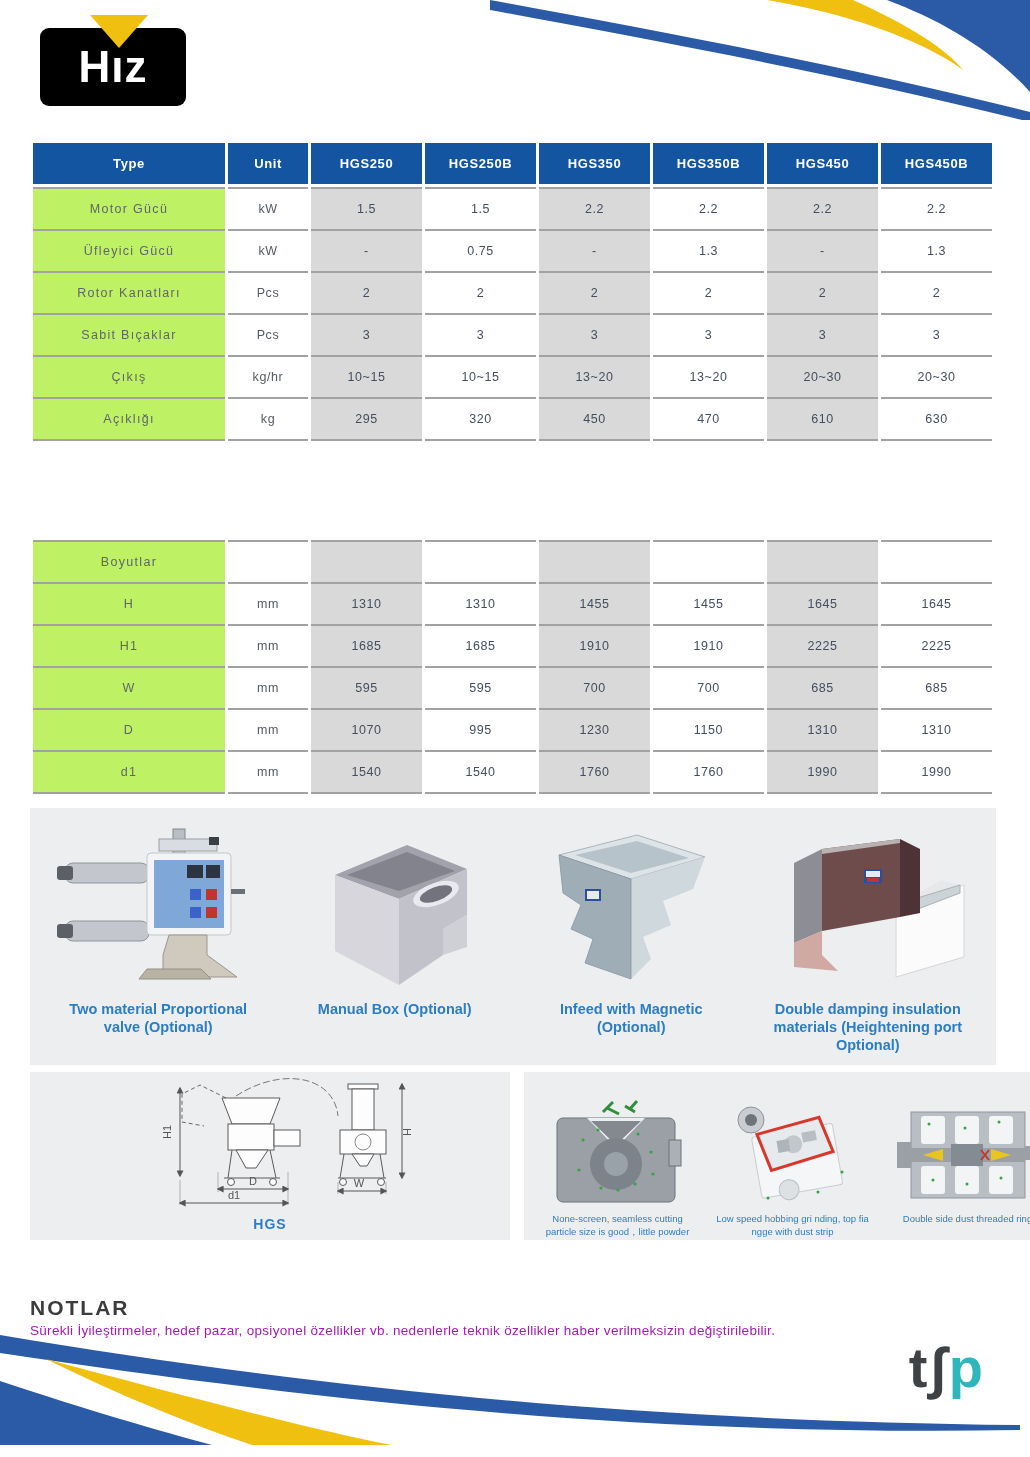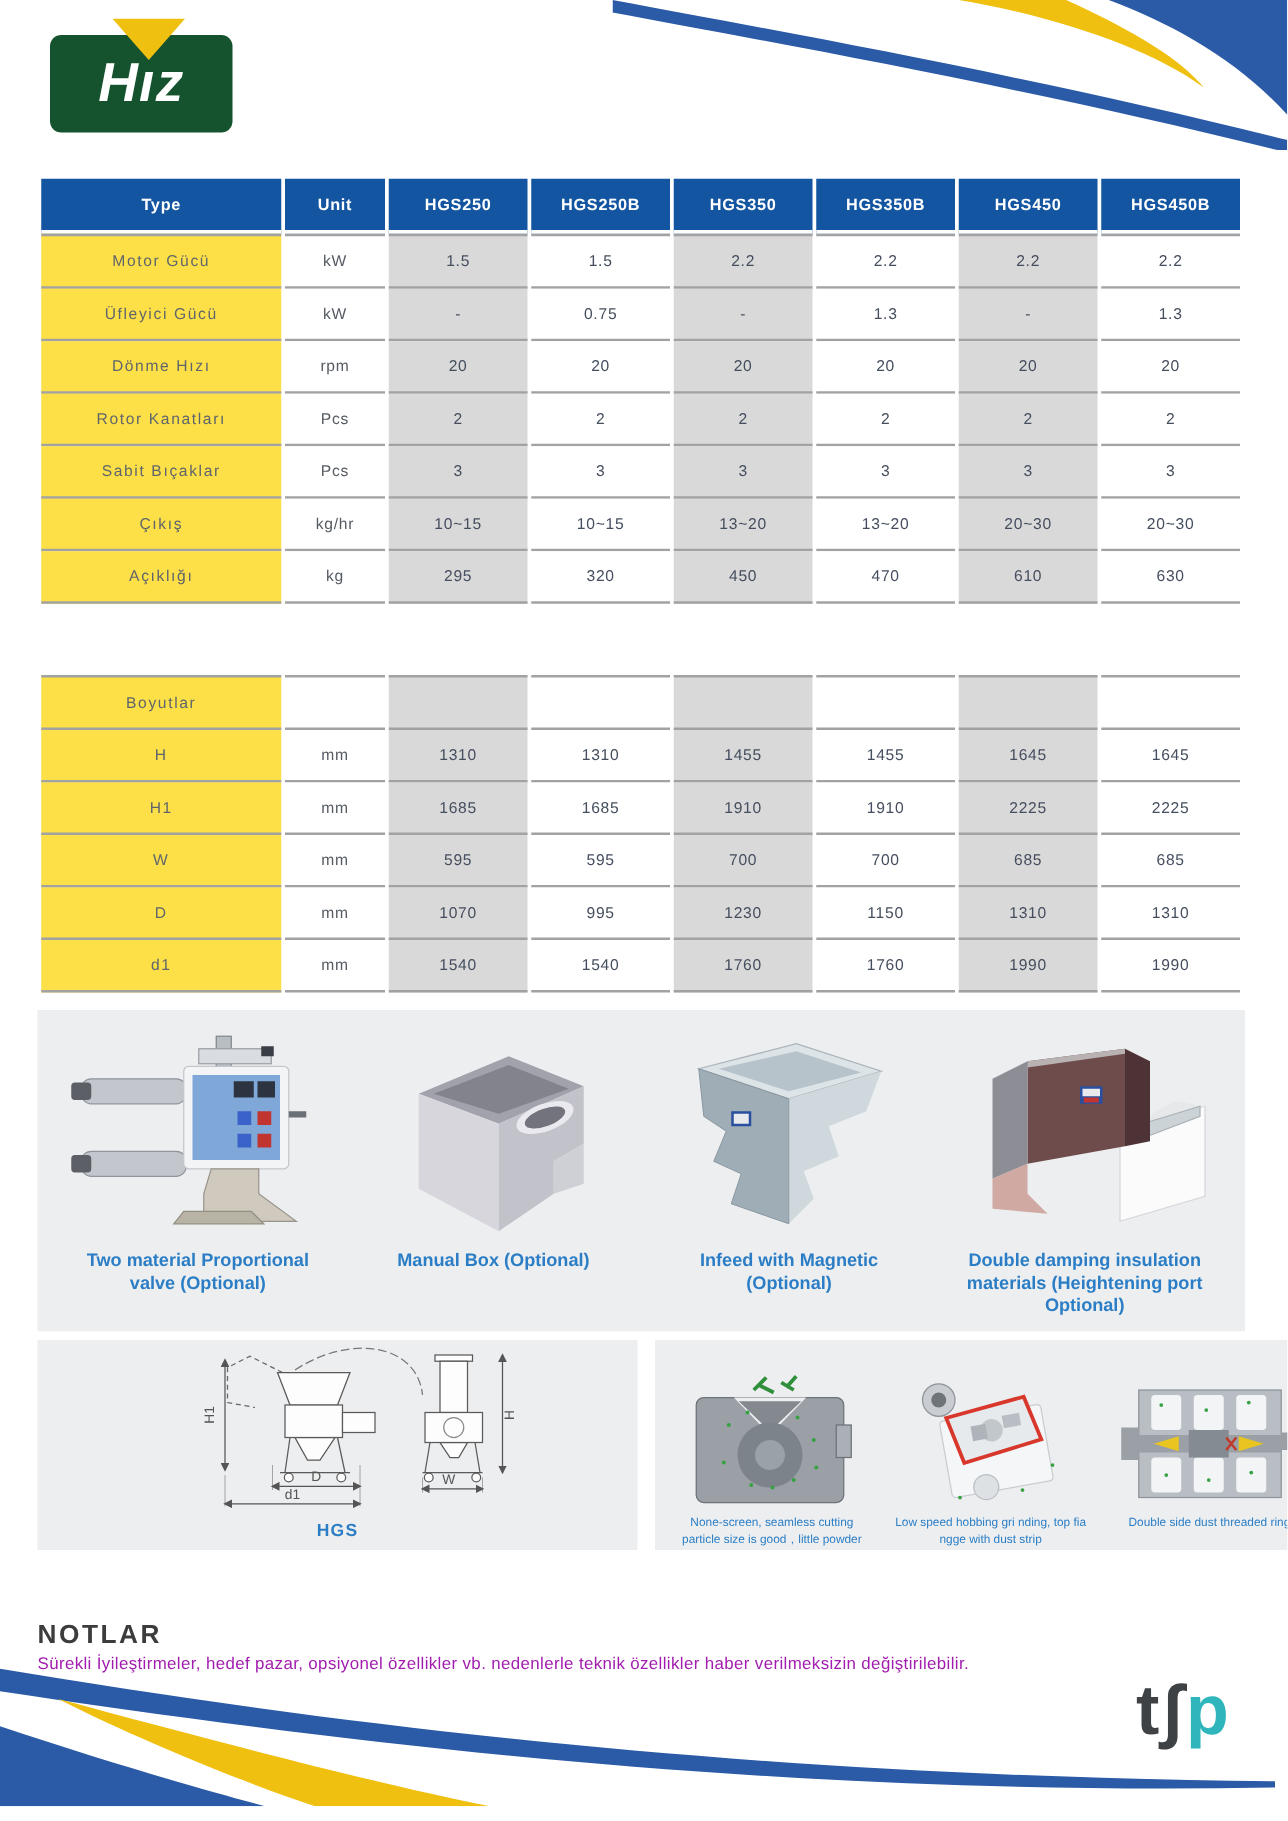--- a/index.html
+++ b/index.html
@@ -4,38 +4,38 @@
 <style>
   html,body{margin:0;padding:0;background:#ffffff;}
   .page{position:relative;width:1030px;height:1457px;background:#fff;overflow:hidden;
         font-family:"Liberation Sans", sans-serif;}
 
   
   .swoosh-top{position:absolute;top:0;right:0;}
   .swoosh-bottom{position:absolute;top:1333px;left:0;}
 
   .brand-logo{position:absolute;top:28px;left:40px;width:146px;height:78px;
-              background:#14532d;border-radius:9px;font-style:italic;}
+              background:#000000;border-radius:9px;}
   .brand-logo .tri{position:absolute;top:-13px;left:54%;transform:translateX(-50%);
                    width:0;height:0;border-left:29px solid transparent;
                    border-right:29px solid transparent;border-top:33px solid #f0c011;}
   .brand-logo .txt{position:absolute;inset:0;display:flex;align-items:center;justify-content:center;
                    color:#fff;font-size:44px;font-weight:bold;letter-spacing:1px;}
 
   
   .tbl-wrap{position:absolute;left:30px;width:966px;}
   .tbl-spec{top:143px;}
   .tbl-dim{top:540px;}
   table{border-collapse:separate;border-spacing:3px 0;table-layout:fixed;width:965px;}
   th{background:#1355a0;color:#fff;height:39px;font-size:13px;font-weight:bold;
      letter-spacing:0.6px;border-bottom:3px solid #fff;text-align:center;}
   td{height:38px;text-align:center;vertical-align:middle;font-size:12.5px;color:#454e5e;
      letter-spacing:0.6px;border-bottom:2px solid #a2a2a2;background:#fff;}
   tbody tr:first-child td{border-top:2px solid #a2a2a2;}
-  td.lbl{background:#fde047;color:#60656b;letter-spacing:1.3px;}
+  td.lbl{background:#bef264;color:#60656b;letter-spacing:1.3px;}
   td.shade{background:#d9d9d9;}
   td.unit{color:#555b63;}
 
   
   .options-panel{position:absolute;top:808px;left:30px;width:966px;height:257px;
                  background:#edeef0;display:flex;padding:12px 10px 0;box-sizing:border-box;}
   .opt{flex:1;display:flex;flex-direction:column;align-items:center;}
   .opt .img{height:172px;display:flex;align-items:flex-end;justify-content:center;}
   .opt .cap{margin-top:8px;color:#2b7ec5;font-size:14.5px;font-weight:bold;
             text-align:center;line-height:1.25;max-width:215px;}
@@ -114,30 +114,20 @@
           </tr>
           <tr>
             <td class="lbl">Üfleyici Gücü</td>
             <td class="unit">kW</td>
             <td class="shade">-</td>
             <td class="plain">0.75</td>
             <td class="shade">-</td>
             <td class="plain">1.3</td>
             <td class="shade">-</td>
             <td class="plain">1.3</td>
-          </tr>
-          <tr>
-            <td class="lbl">Dönme Hızı</td>
-            <td class="unit">rpm</td>
-            <td class="shade">20</td>
-            <td class="plain">20</td>
-            <td class="shade">20</td>
-            <td class="plain">20</td>
-            <td class="shade">20</td>
-            <td class="plain">20</td>
           </tr>
           <tr>
             <td class="lbl">Rotor Kanatları</td>
             <td class="unit">Pcs</td>
             <td class="shade">2</td>
             <td class="plain">2</td>
             <td class="shade">2</td>
             <td class="plain">2</td>
             <td class="shade">2</td>
             <td class="plain">2</td>

